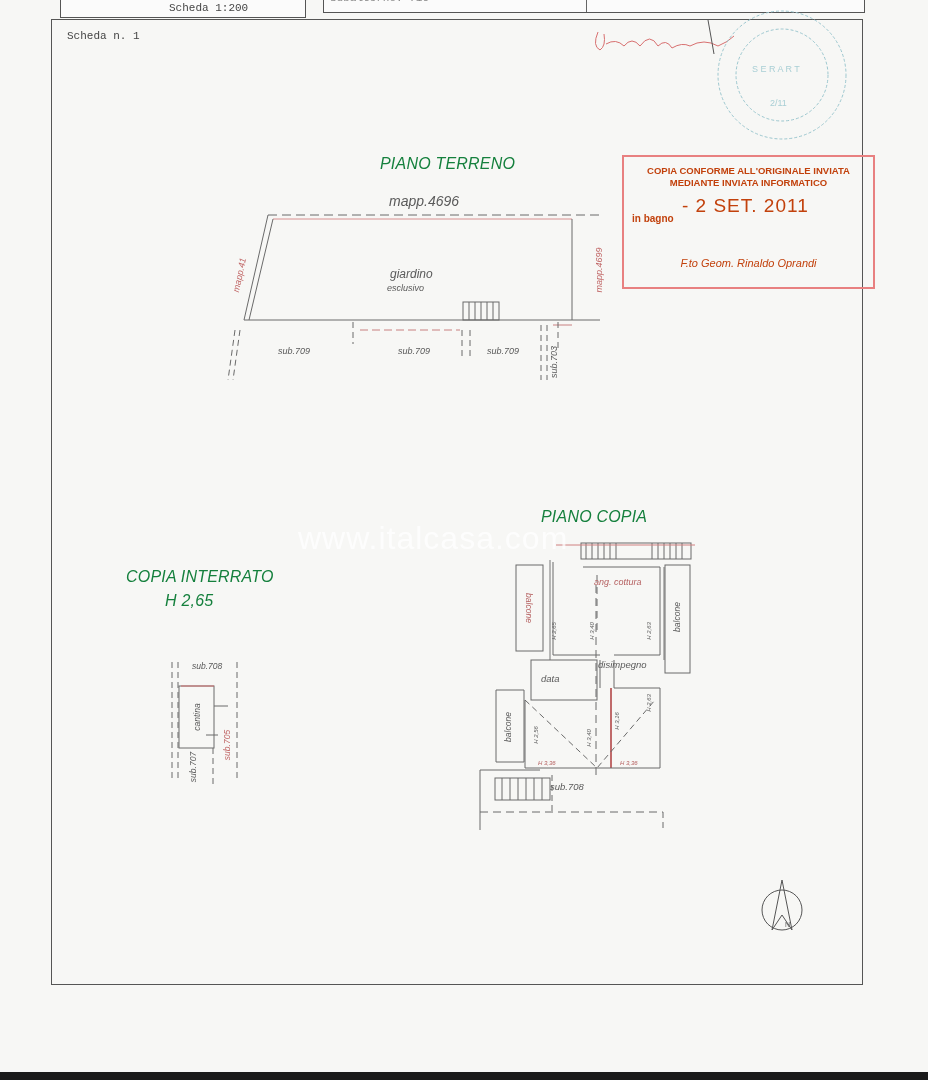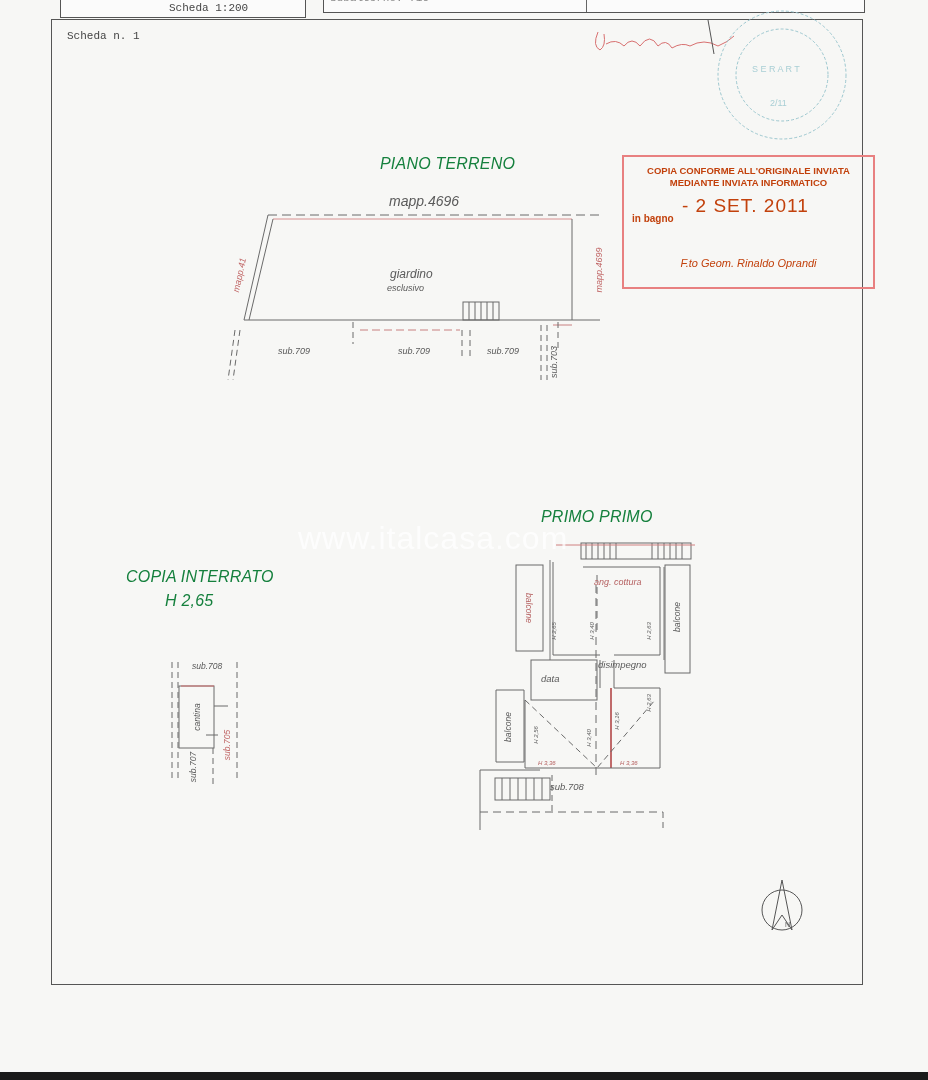--- a/index.html
+++ b/index.html
@@ -107,21 +107,21 @@
 
   <g stroke="#555" fill="none" stroke-width="1">
     <circle cx="782" cy="910" r="20"></circle>
     <path d="M782 880 L772 930 L782 915 L792 930 Z"></path>
   </g>
 </svg>
 
 <div class="watermark">www.italcasa.com</div>
 
 <div class="title" style="left:380px;top:155px;">PIANO TERRENO</div>
-<div class="title" style="left:541px;top:508px;">PRIMO PRIMO</div>
+<div class="title" style="left:541px;top:508px;">PIANO COPIA</div>
 <div class="title" style="left:126px;top:568px;">COPIA INTERRATO</div>
 <div class="title" style="left:165px;top:592px;">H 2,65</div>
 
 <span class="lbl" style="left:389px;top:193px;font-size:14px;">mapp.4696</span>
 <span class="lbl" style="left:222px;top:270px;font-size:9px;transform:rotate(-78deg);color:#c06565;">mapp.41</span>
 <span class="lbl" style="left:576px;top:265px;font-size:9px;transform:rotate(-90deg);color:#c06565;">mapp.4699</span>
 <span class="lbl" style="left:390px;top:267px;font-size:12px;">giardino</span>
 <span class="lbl" style="left:387px;top:283px;font-size:9px;">esclusivo</span>
 <span class="lbl" style="left:278px;top:346px;font-size:9px;">sub.709</span>
 <span class="lbl" style="left:398px;top:346px;font-size:9px;">sub.709</span>

